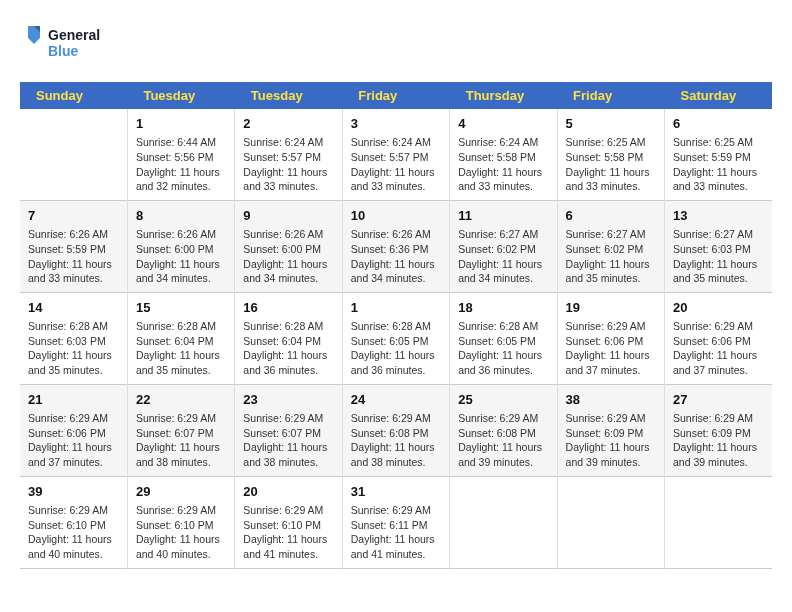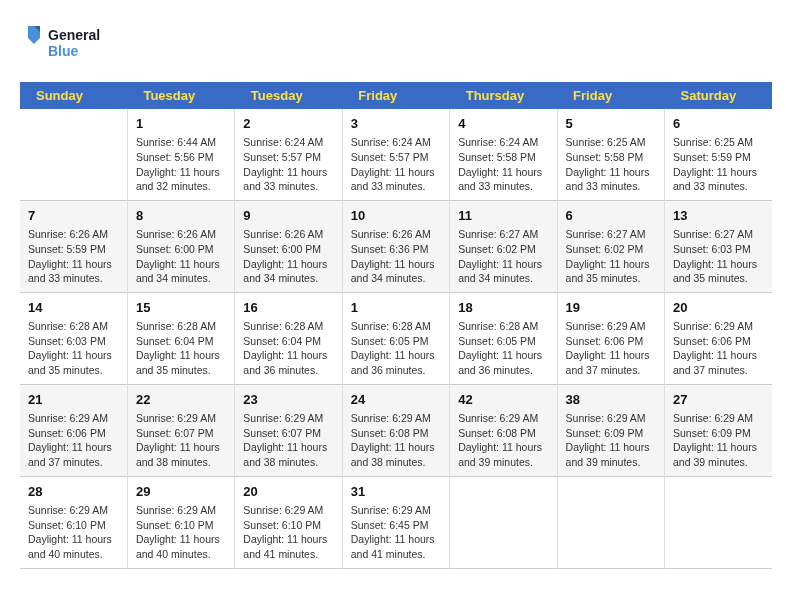--- a/index.html
+++ b/index.html
@@ -278,21 +278,21 @@
           <div class="cell-text">and 38 minutes.</div>
         </td>
         <td>
           <div class="day-num">24</div>
           <div class="cell-text">Sunrise: 6:29 AM</div>
           <div class="cell-text">Sunset: 6:08 PM</div>
           <div class="cell-text">Daylight: 11 hours</div>
           <div class="cell-text">and 38 minutes.</div>
         </td>
         <td>
-          <div class="day-num">42</div>
+          <div class="day-num">25</div>
           <div class="cell-text">Sunrise: 6:29 AM</div>
           <div class="cell-text">Sunset: 6:08 PM</div>
           <div class="cell-text">Daylight: 11 hours</div>
           <div class="cell-text">and 39 minutes.</div>
         </td>
         <td>
           <div class="day-num">38</div>
           <div class="cell-text">Sunrise: 6:29 AM</div>
           <div class="cell-text">Sunset: 6:09 PM</div>
           <div class="cell-text">Daylight: 11 hours</div>
@@ -301,21 +301,21 @@
         <td>
           <div class="day-num">27</div>
           <div class="cell-text">Sunrise: 6:29 AM</div>
           <div class="cell-text">Sunset: 6:09 PM</div>
           <div class="cell-text">Daylight: 11 hours</div>
           <div class="cell-text">and 39 minutes.</div>
         </td>
       </tr>
       <tr class="week-row row-bg-odd">
         <td>
-          <div class="day-num">28</div>
+          <div class="day-num">39</div>
           <div class="cell-text">Sunrise: 6:29 AM</div>
           <div class="cell-text">Sunset: 6:10 PM</div>
           <div class="cell-text">Daylight: 11 hours</div>
           <div class="cell-text">and 40 minutes.</div>
         </td>
         <td>
           <div class="day-num">29</div>
           <div class="cell-text">Sunrise: 6:29 AM</div>
           <div class="cell-text">Sunset: 6:10 PM</div>
           <div class="cell-text">Daylight: 11 hours</div>
@@ -324,21 +324,21 @@
         <td>
           <div class="day-num">20</div>
           <div class="cell-text">Sunrise: 6:29 AM</div>
           <div class="cell-text">Sunset: 6:10 PM</div>
           <div class="cell-text">Daylight: 11 hours</div>
           <div class="cell-text">and 41 minutes.</div>
         </td>
         <td>
           <div class="day-num">31</div>
           <div class="cell-text">Sunrise: 6:29 AM</div>
-          <div class="cell-text">Sunset: 6:45 PM</div>
+          <div class="cell-text">Sunset: 6:11 PM</div>
           <div class="cell-text">Daylight: 11 hours</div>
           <div class="cell-text">and 41 minutes.</div>
         </td>
         <td></td>
         <td></td>
         <td></td>
       </tr>
     </tbody>
 </table>
 

